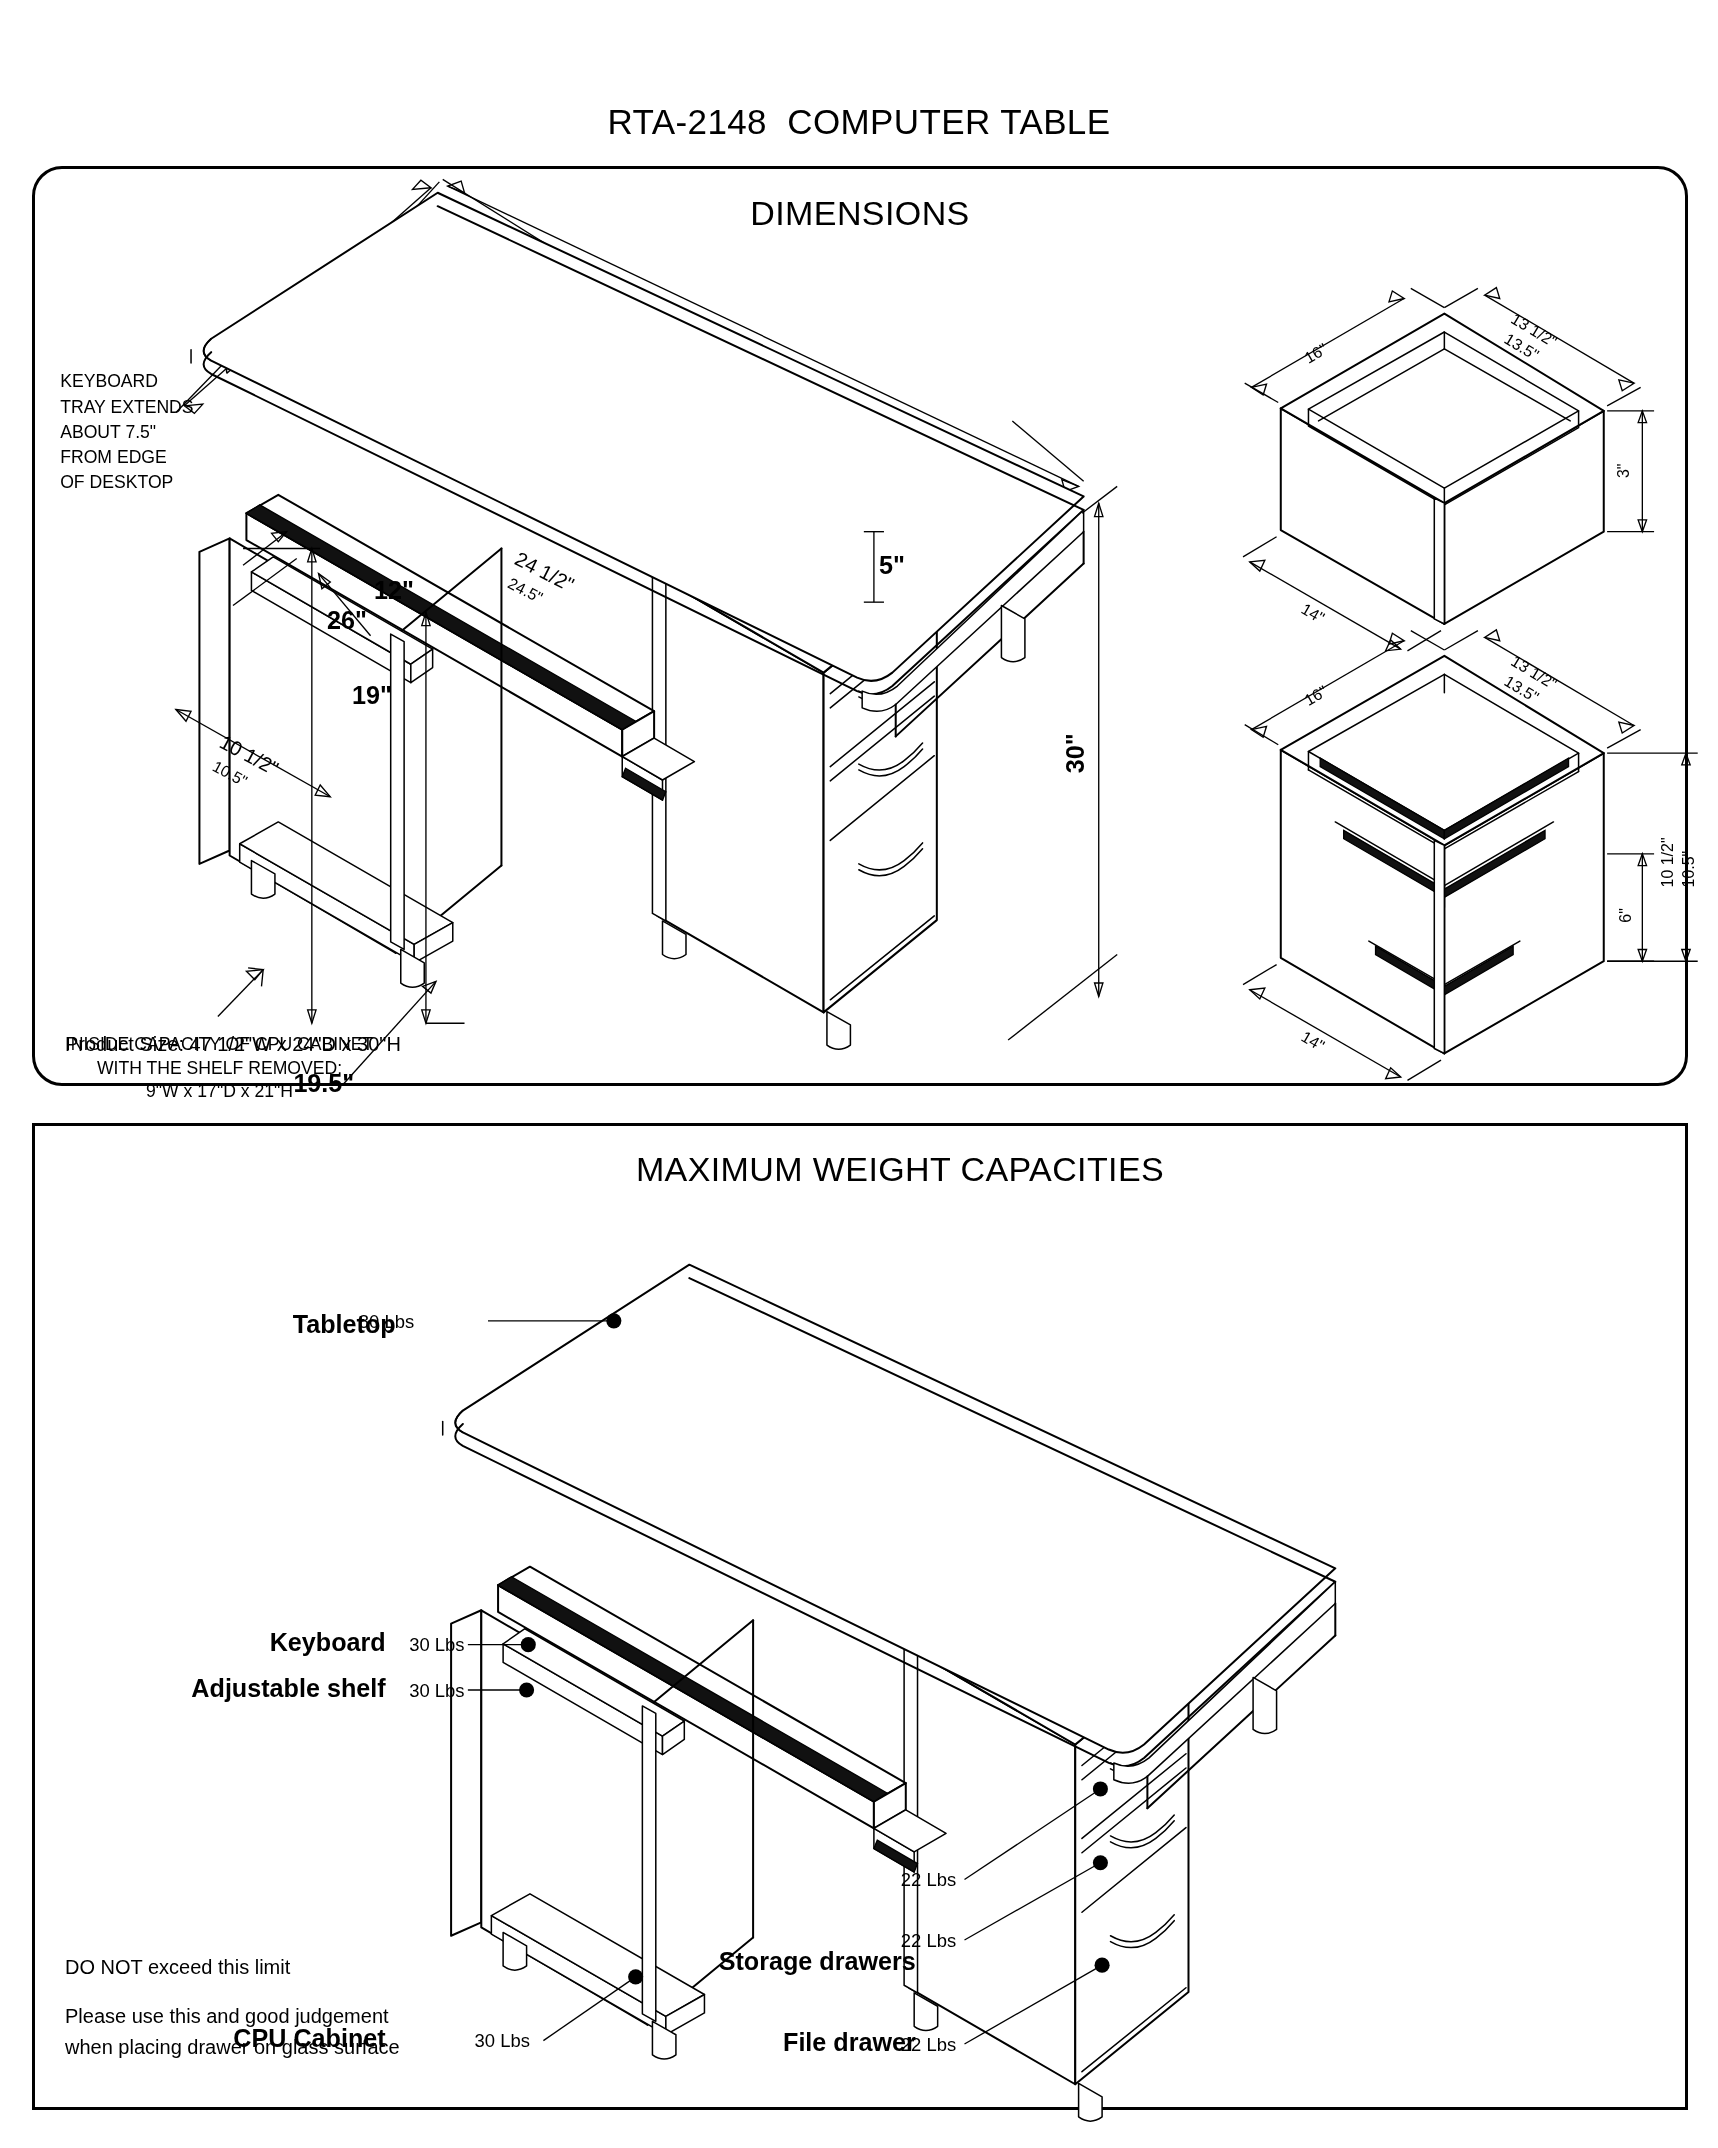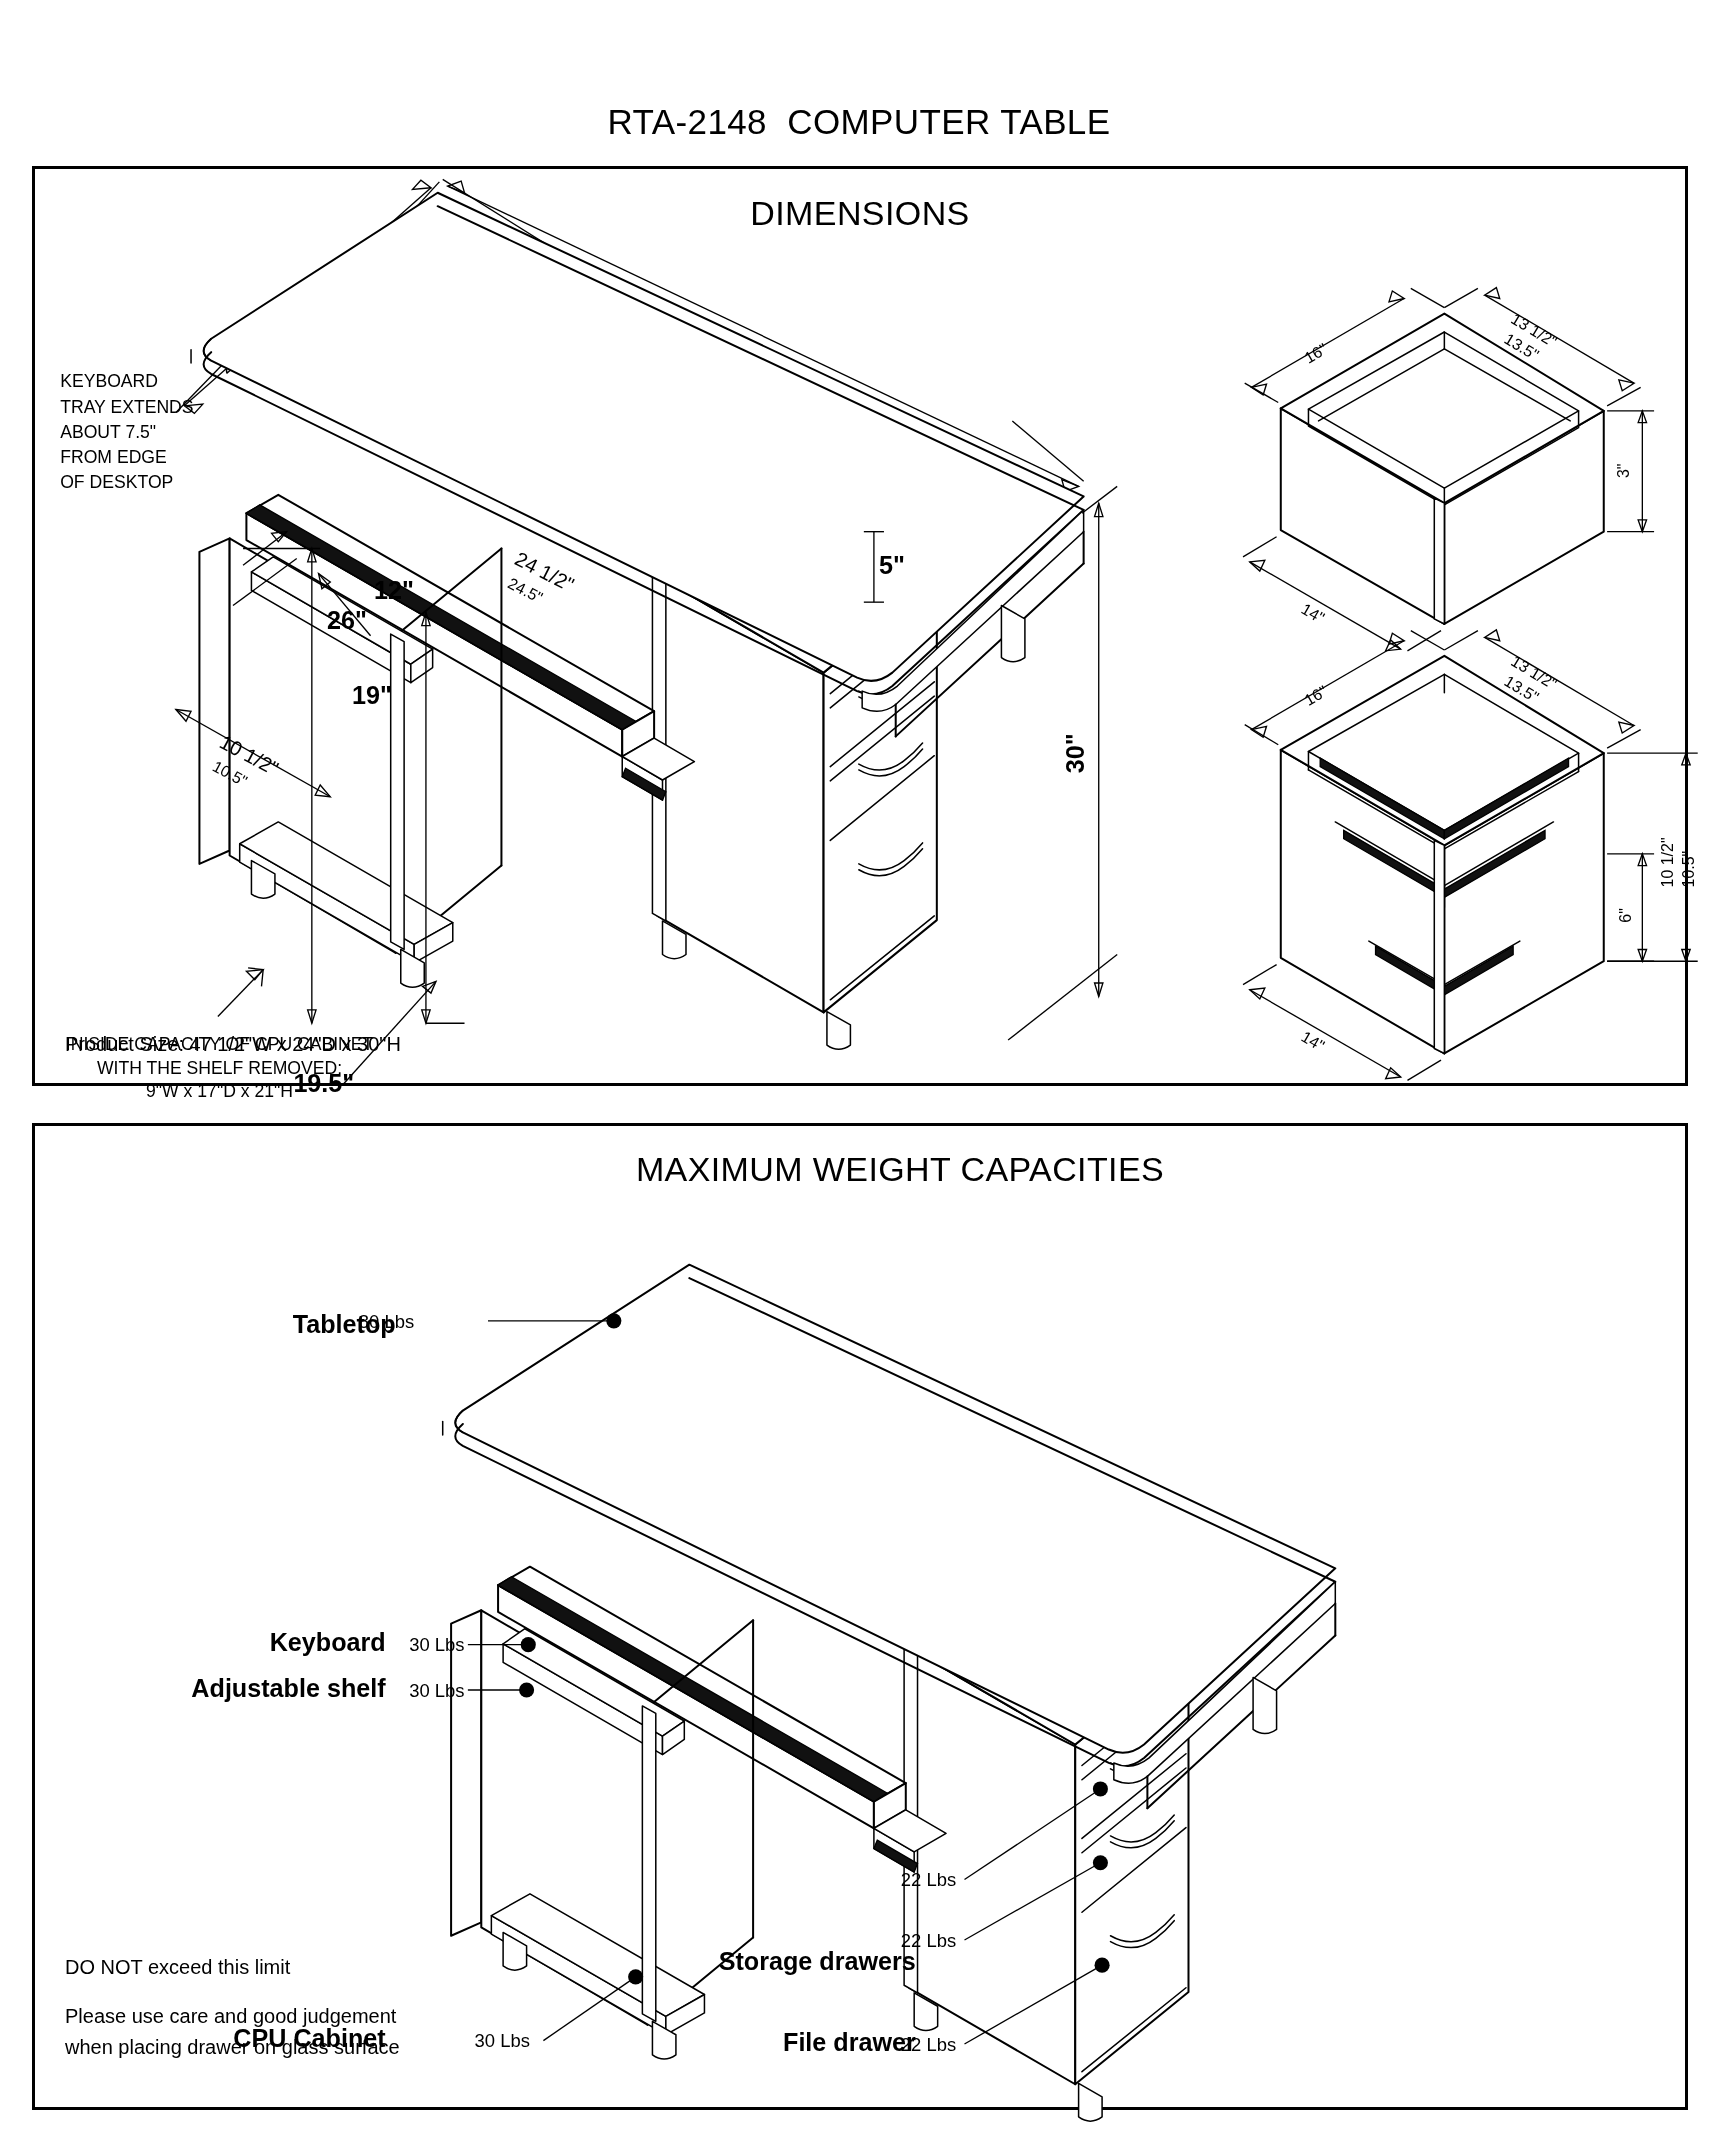--- a/index.html
+++ b/index.html
@@ -35,20 +35,21 @@
     position: absolute;
     border: 3.4px solid #000;
     background: #fff;
     box-sizing: border-box;
   }
   #panel-dimensions {
     left: 32px;
     top: 166px;
     width: 1656px;
     height: 920px;
+    border-radius: 30px;
   }
   #panel-weights {
     left: 32px;
     top: 1123px;
     width: 1656px;
     height: 987px;
   }
   .panel-heading {
     position: absolute;
     top: 25px;
@@ -502,19 +503,19 @@
         <circle class="dot" cx="1272" cy="1000" r="9"></circle>
         <path class="ln-lead" d="M 1272 1000 L 1108 1094"></path>
         <text class="t-lbs" x="1098" y="1102" text-anchor="end">22 Lbs</text>
         <text class="t-cap" x="1050" y="1102" text-anchor="end">File drawer</text>
       </g>
 
     </svg>
 
     <div style="position:absolute; left:30px; bottom:44px; font-size:20px; line-height:1.55;">
       <div style="margin-bottom:18.5px;">DO NOT exceed this limit</div>
-      <div>Please use care and good judgement</div>
+      <div>Please use this and good judgement</div>
       <div>when placing drawer on glass surface</div>
     </div>
   </div>
 
 </div>
 
 
 </body></html>

